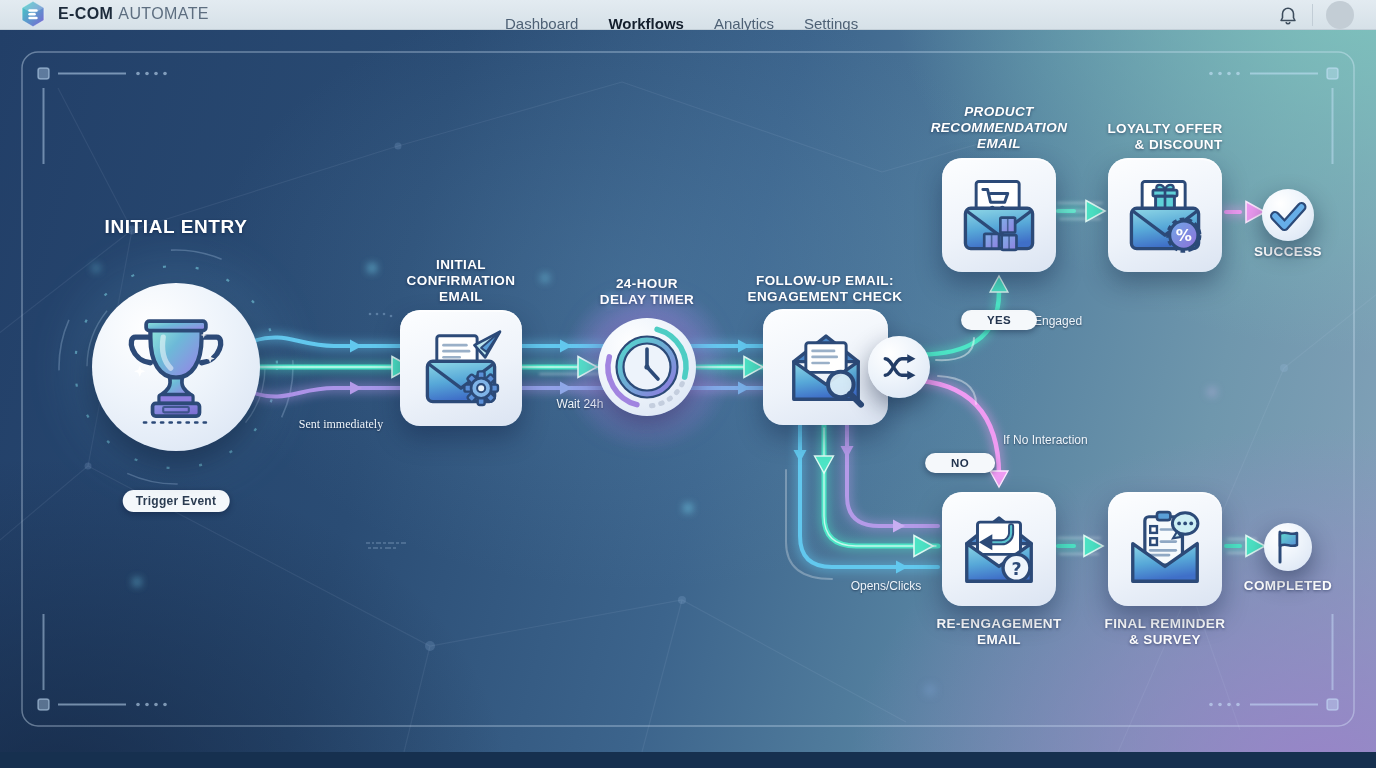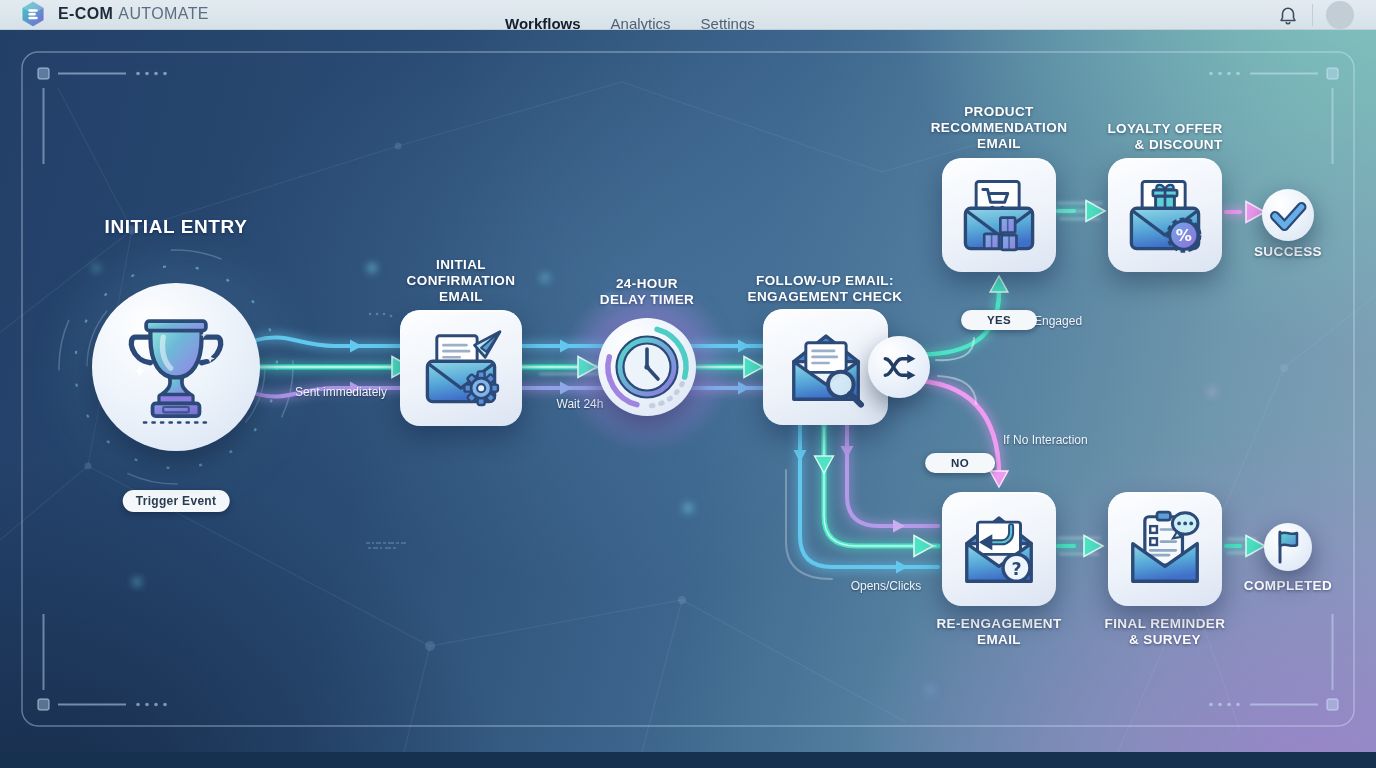--- a/index.html
+++ b/index.html
@@ -66,20 +66,21 @@
       <path d="M16,2.5 L27.6,9.3 L16,16 L4.4,9.3 Z" fill="rgba(255,255,255,.22)"></path>
       <rect x="11" y="11" width="10" height="2.6" rx="1.3" fill="#fff"></rect>
       <rect x="11" y="15" width="8" height="2.6" rx="1.3" fill="#fff"></rect>
       <rect x="11" y="19" width="10" height="2.6" rx="1.3" fill="#fff"></rect>
     </svg>
     <div class="brand-name">
       <span class="brand-primary">E-COM</span><span class="brand-secondary">AUTOMATE</span>
     </div>
   </div>
   <div class="nav">
+    <div class="nav-item">Dashboard</div>
     <div class="nav-item active">Workflows</div>
     <div class="nav-item">Analytics</div>
     <div class="nav-item">Settings</div>
   </div>
   <div class="header-right">
     <span class="bell">
       <svg width="22" height="22" viewBox="0 0 24 24" fill="none" stroke="#3c4c5c" stroke-width="1.7" stroke-linejoin="round">
         <path d="M12,4.6 a6,6 0 0 1 6,6 v4.4 L19.6,18 H4.4 L6,15 V10.6 a6,6 0 0 1 6,-6 Z"></path>
         <path d="M10,20.3 a2.2,2.2 0 0 0 4,0" stroke-linecap="round"></path>
       </svg>
@@ -253,33 +254,33 @@
   </svg>
 
   <div class="node-title t-contest cx" style="left:176px;top:186px;">INITIAL ENTRY</div>
   <div class="node-title cx" style="left:461px;top:227px;">INITIAL
 CONFIRMATION
 EMAIL</div>
   <div class="node-title cx" style="left:647px;top:246px;">24-HOUR
 DELAY TIMER</div>
   <div class="node-title cx" style="left:825px;top:243px;">FOLLOW-UP EMAIL:
 ENGAGEMENT CHECK</div>
-  <div class="node-title cx" style="left:999px;top:74px;">PRODUCT
+  <div class="node-title cx" style="left:999px;top:74px;font-style:italic;">PRODUCT
 RECOMMENDATION
 EMAIL</div>
   <div class="node-title cx" style="left:1165px;top:91px;text-align:right;">LOYALTY OFFER
 &amp; DISCOUNT</div>
   <div class="node-title cx" style="left:1288px;top:214px;">SUCCESS</div>
   <div class="node-title cx" style="left:999px;top:586px;">RE-ENGAGEMENT
 EMAIL</div>
   <div class="node-title cx" style="left:1165px;top:586px;">FINAL REMINDER
 &amp; SURVEY</div>
   <div class="node-title cx" style="left:1288px;top:548px;">COMPLETED</div>
 
-  <div class="edge-label cx" style="left:341px;top:355px;">Sent immediately</div>
+  <div class="edge-label cx" style="left:341px;top:387px;font-family:Liberation Serif, serif;">Sent immediately</div>
   <div class="edge-label cx" style="left:560px;top:367px;margin-left:20px;">Wait 24h</div>
   <div class="edge-label cx" style="left:886px;top:549px;">Opens/Clicks</div>
   <div class="edge-label" style="left:1024px;top:284px;">If Engaged</div>
   <div class="edge-label" style="left:1003px;top:403px;">If No Interaction</div>
 
   <div class="pill cx" style="left:999px;top:280px;">YES</div>
   <div class="pill cx" style="left:960px;top:399px;margin-top:24px;">NO</div>
   <div class="pill pill-trigger cx" style="left:176px;top:460px;">Trigger Event</div>
 
   <div class="circle-node trophy-node" style="left:92px;top:253px;width:168px;height:168px;">

